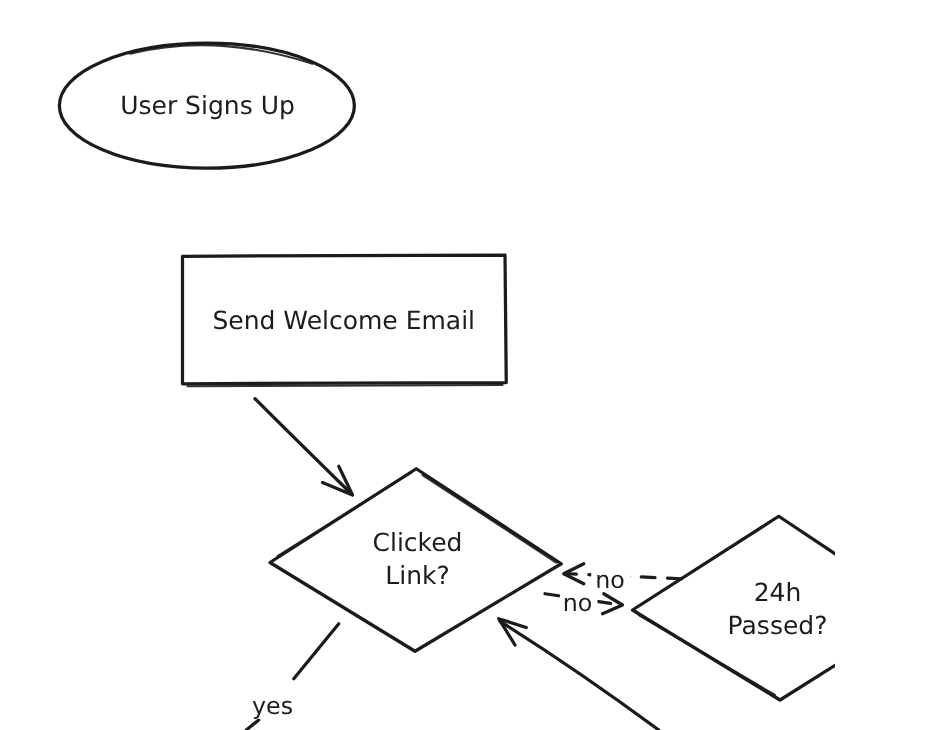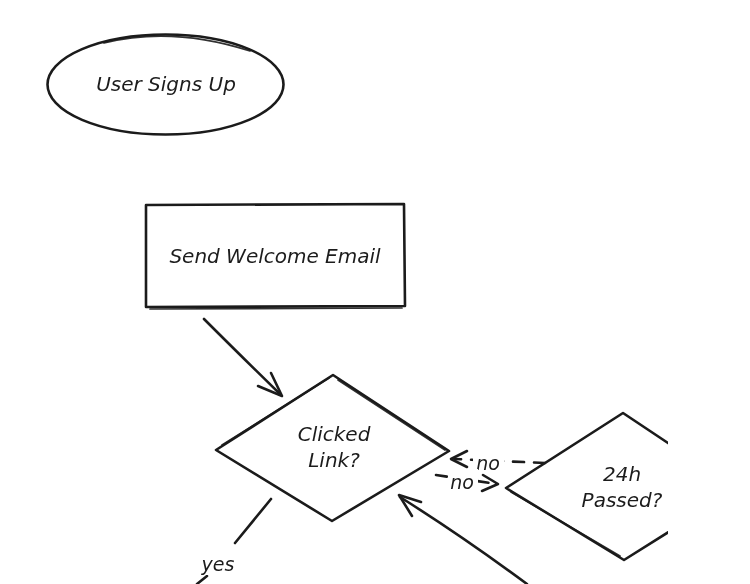--- a/index.html
+++ b/index.html
@@ -6,21 +6,20 @@
     margin: 0;
     padding: 0;
     background: #ffffff;
   }
   .canvas {
     position: relative;
     width: 668px;
     height: 584px;
     background: #ffffff;
     overflow: hidden;
-    font-style: italic;
   }
   svg {
     display: block;
   }
   svg text {
     font-family: "DejaVu Sans", sans-serif;
     fill: #1c1c1c;
     text-anchor: middle;
   }
   .node-label { font-size: 20px; }

